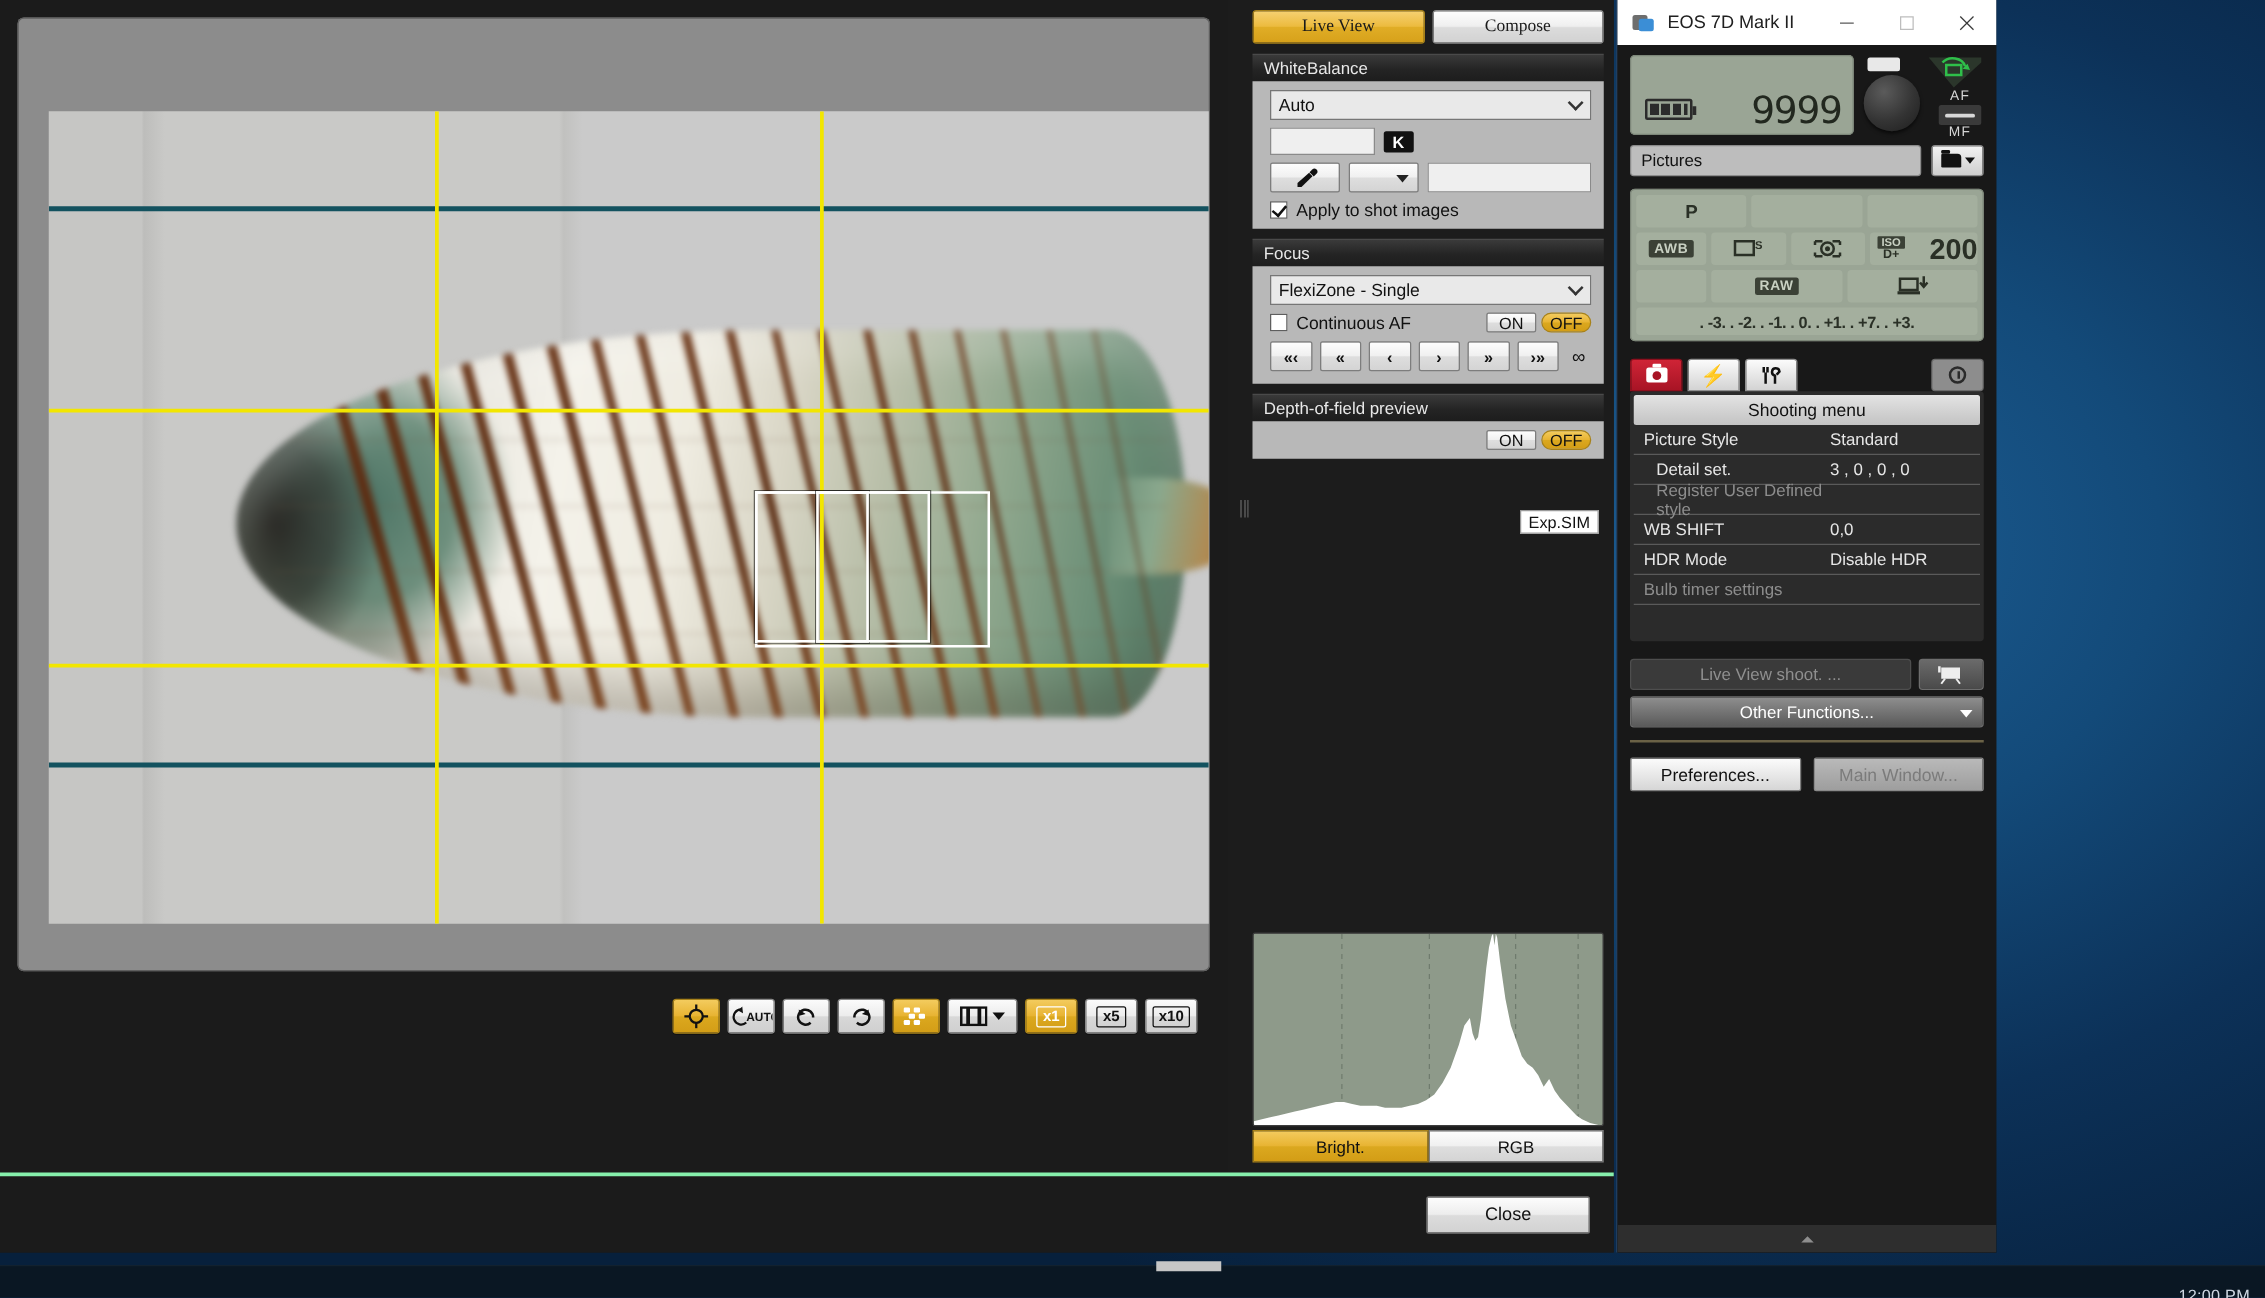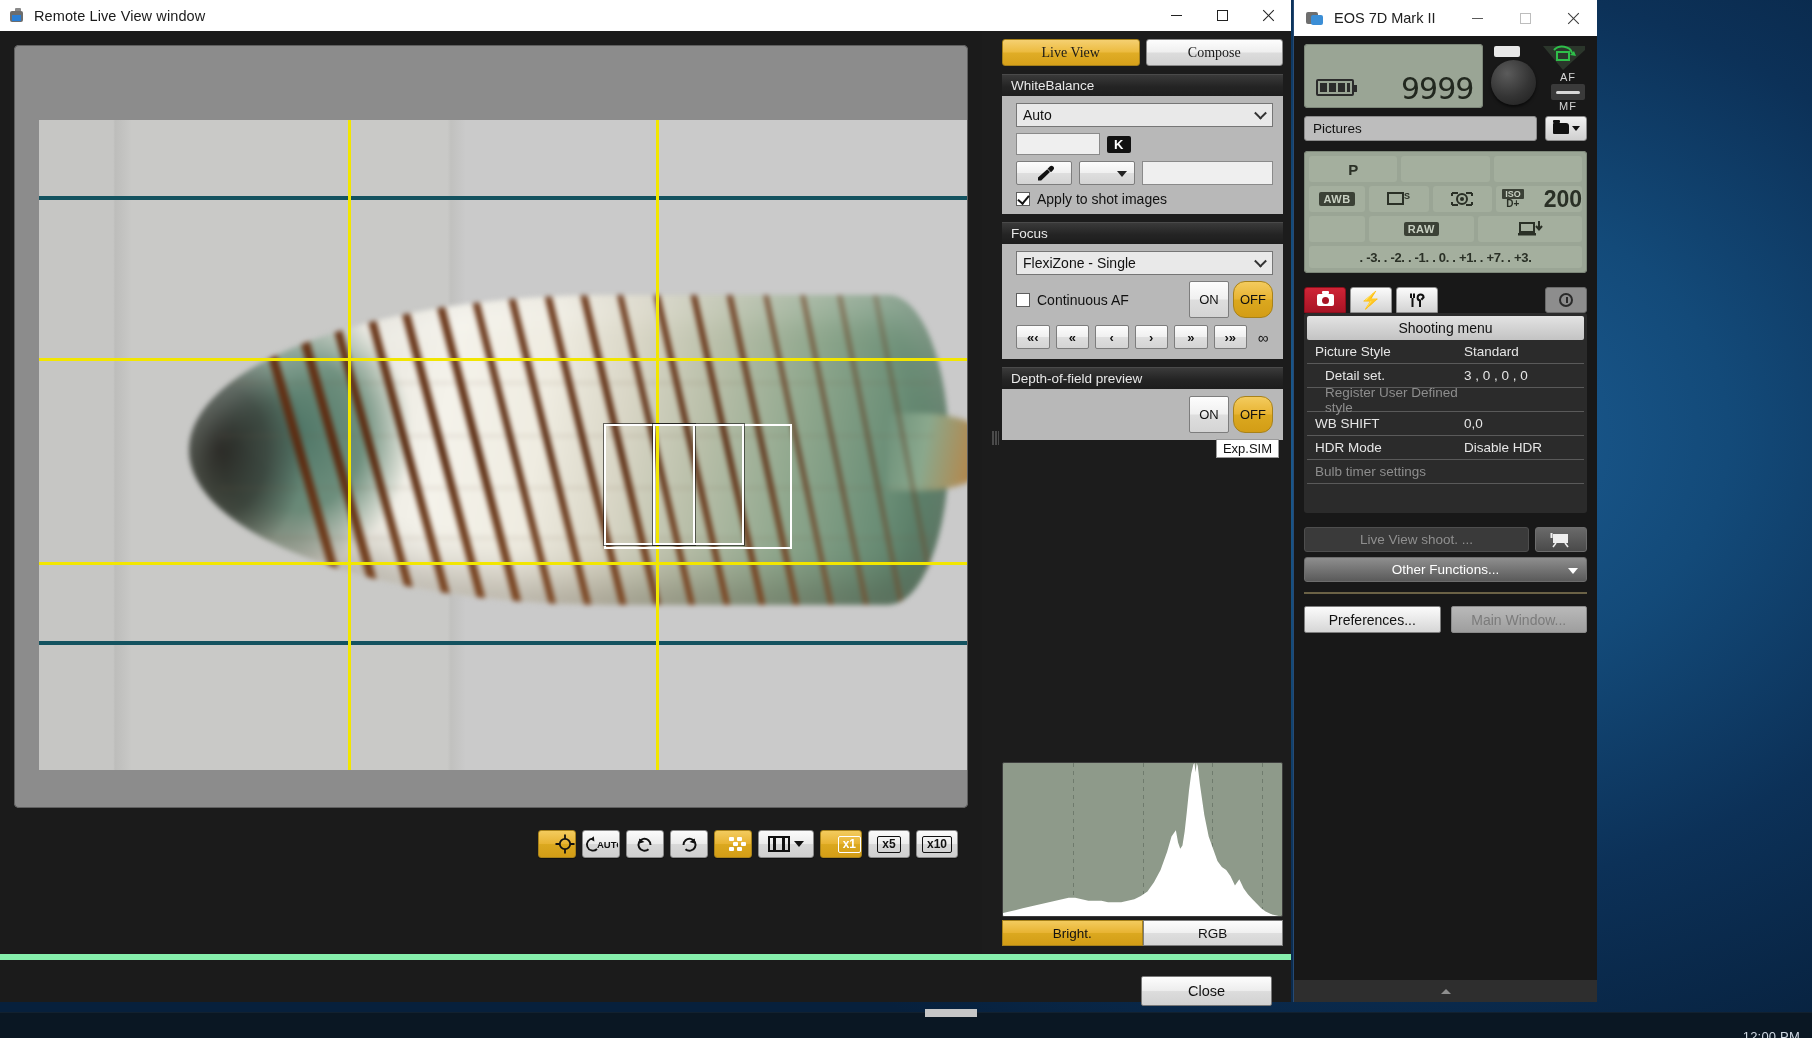--- a/index.html
+++ b/index.html
@@ -149,21 +149,20 @@
     height: 28px; min-width: 38px;
     border: 1px solid #8a8a8a; border-radius: 3px;
     background: linear-gradient(to bottom, #fbfbfb 0%, #ececec 48%, #d8d8d8 52%, #cfcfcf 100%);
     display:flex; align-items:center; justify-content:center;
     color:#111; font-size: 12px; cursor: pointer;
     box-shadow: 0 1px 0 rgba(0,0,0,.35);
   }
   .tb-btn.on {
     background: linear-gradient(to bottom, #f3cb5e 0%, #e8b433 48%, #dba81f 52%, #d39d16 100%);
     border-color:#a8821a;
-    justify-content:flex-end;
   }
   .tb-btn.zoom { min-width: 42px; }
   .tb-btn .zlabel {
     border:1.5px solid #111; border-radius:2px; padding:0 4px; font-size:12px; line-height:15px; font-weight:700;
   }
   .tb-btn.on .zlabel { border-color:#fff; color:#fff; }
   .tb-btn.split { min-width: 56px; gap:4px; }
 
   
   #ctrl-pane {
@@ -227,21 +226,21 @@
   .chk { display:flex; align-items:center; gap:7px; font-size:14px; color:#111; cursor:pointer; }
   .chk .box {
     width:14px;height:14px;background:#fff;border:1px solid #5e5e5e; position:relative;
   }
   .chk .box.checked:after {
     content:''; position:absolute; left:3px; top:0px; width:5px; height:9px;
     border-right:2px solid #111; border-bottom:2px solid #111; transform: rotate(40deg);
   }
   .onoff { display:flex; gap:4px; margin-left:auto; }
   .onoff .b {
-    width:40px; height:37px; border:1px solid #7d7d7d; border-radius:2px;
+    width:40px; height:16px; border:1px solid #7d7d7d; border-radius:2px;
     display:flex;align-items:center;justify-content:center; font-size:13px; color:#111; cursor:pointer;
     background: linear-gradient(to bottom, #fdfdfd 0%, #f0f0f0 48%, #dedede 52%, #d4d4d4 100%);
   }
   .onoff .b.sel {
     background: linear-gradient(to bottom, #f3cb5e 0%, #e8b433 48%, #dba81f 52%, #d39d16 100%);
     border-color:#a8821a;
     border-radius:12px;
   }
   .focusrow { display:flex; gap:6px; align-items:center; padding: 4px 10px 6px 14px; }
   .fbtn {
@@ -273,21 +272,21 @@
     font-size:13.5px; color:#111; cursor:pointer;
     background: linear-gradient(to bottom, #fdfdfd 0%, #f0f0f0 48%, #dedede 52%, #d4d4d4 100%);
   }
   #histo-tabs .ht.sel {
     background: linear-gradient(to bottom, #f3cb5e 0%, #e8b433 48%, #dba81f 52%, #d39d16 100%);
     border-color:#a8821a;
   }
 
   
   #rlv-footer {
-    height: 48px; flex:none; background:#1b1b1b; border-top:6px solid #86efac;
+    height: 64px; flex:none; background:#1b1b1b; border-top:3px solid #86efac;
     position:relative;
     text-align:right;
   }
   #close-btn {
     position:absolute; right: 19px; top: 16px; width: 131px; height: 30px;
     border:1px solid #777; border-radius:2px; cursor:pointer;
     background: linear-gradient(to bottom, #fdfdfd 0%, #ededed 48%, #dcdcdc 52%, #d2d2d2 100%);
     display:flex; align-items:center; justify-content:center; font-size:14.5px; color:#111;
   }
 
@@ -464,39 +463,20 @@
 
 <div id="desktop">
   <div id="taskbar">
     <div class="tb-thumb"></div>
     <div class="clock">12:00 PM</div>
   </div>
 </div>
 
 <div id="rlv-window">
 
-  <div id="rlv-titlebar">
-    <div class="app-icon">
-      <div class="cam-top"></div>
-        <div class="cam-body"></div>
-        <div class="cam-scr"></div>
-    </div>
-    <div id="rlv-title-text">Remote Live View window</div>
-    <div class="wctrls">
-      <div class="wctrl">
-          <div class="gl-min"></div>
-        </div>
-      <div class="wctrl">
-          <div class="gl-max"></div>
-        </div>
-      <div class="wctrl close">
-          <div class="gl-x"></div>
-        </div>
-    </div>
-  </div>
 
   <div id="rlv-body">
 
     <div id="lv-pane">
       <div id="lv-frame">
 
         <div id="lv-photo">
           <div class="blurwrap">
             <div id="shell">
               <div class="body"></div>

